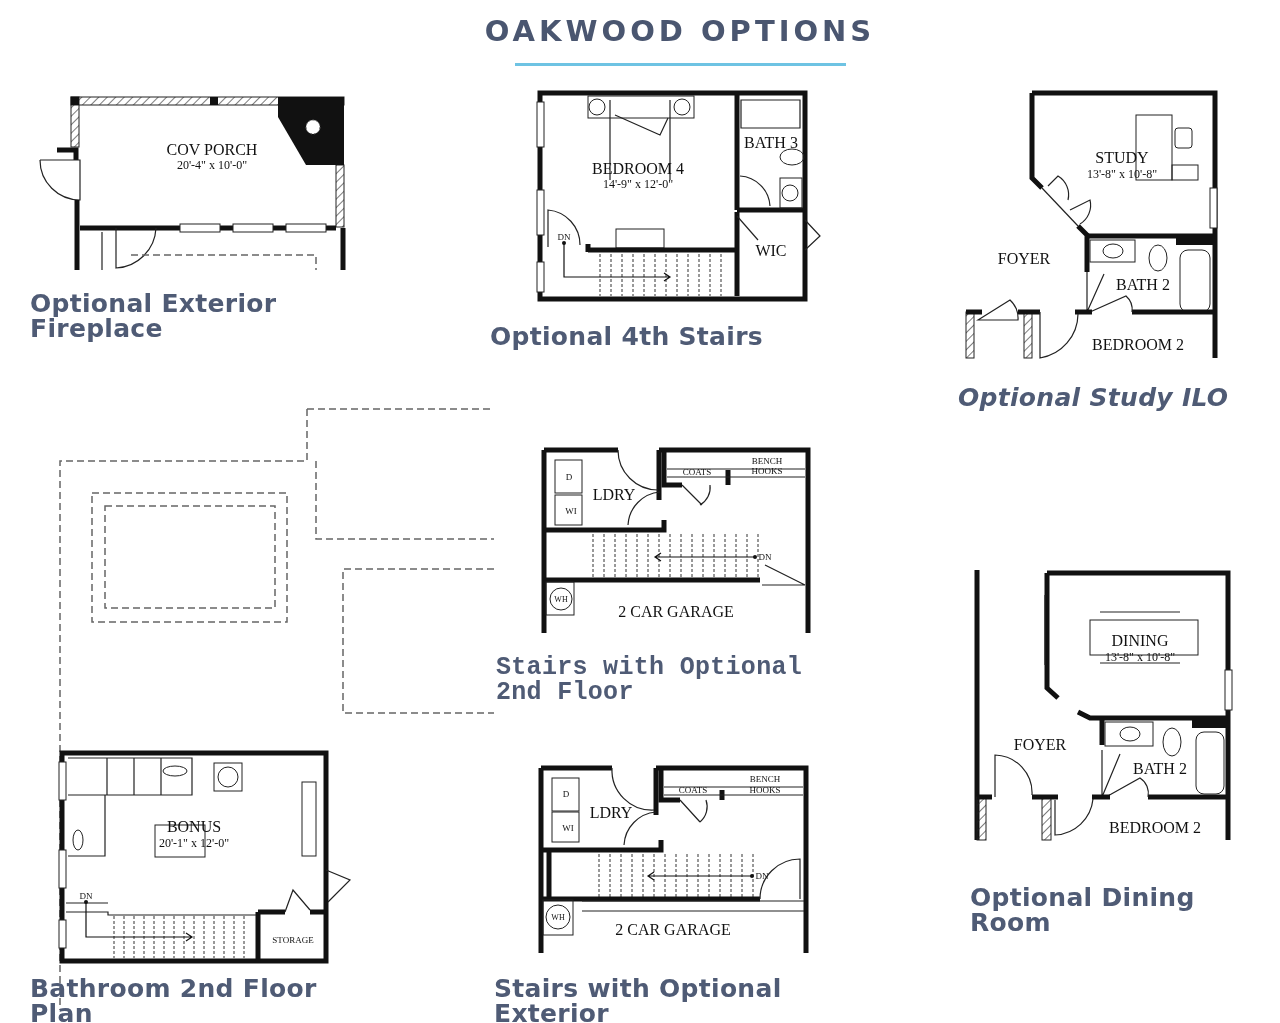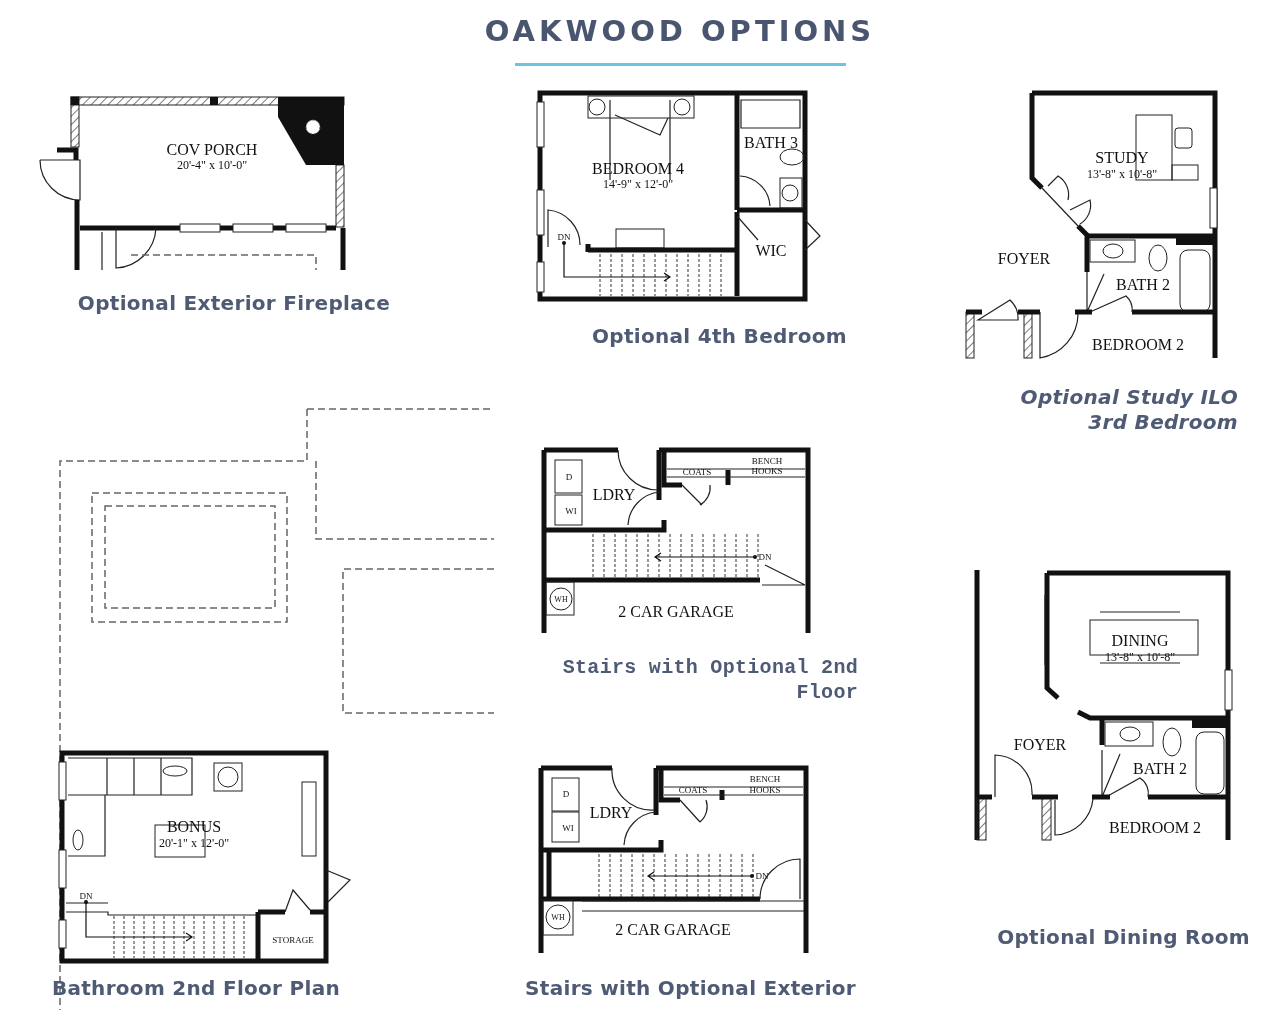--- a/index.html
+++ b/index.html
@@ -1,19 +1,19 @@
 <!DOCTYPE html>
 <html><head>
 <meta charset="utf-8">
 <style>
   html, body { margin:0; padding:0; background:#ffffff; }
   body { width:1280px; height:1023px; position:relative; overflow:hidden; font-family:"Liberation Sans", sans-serif; }
   .title { position:absolute; left:0; top:14px; width:1360px; text-align:center; font-size:29px; font-weight:bold; color:#4a5670; letter-spacing:4px; font-family:"DejaVu Sans", sans-serif; }
   .title-underline { position:absolute; left:515px; top:63px; width:331px; height:3px; background:#6ec3e3; }
-  .caption { position:absolute; color:#4f5b75; font-weight:bold; font-size:20px; text-align:right; font-family:"DejaVu Sans", sans-serif; line-height:25px; letter-spacing:0.3px; }
+  .caption { position:absolute; color:#4f5b75; font-weight:bold; font-size:25px; text-align:left; font-family:"DejaVu Sans", sans-serif; line-height:25px; letter-spacing:0.3px; }
   svg.plan { position:absolute; left:0; top:0; }
   .room-label { font-family:"Liberation Serif", "DejaVu Serif", serif; fill:#111; }
   .wall { stroke:#111; stroke-width:5; fill:none; }
   .thin { stroke:#222; stroke-width:1.2; fill:none; }
   .dash { stroke:#666; stroke-width:1.5; fill:none; stroke-dasharray:7 4; }
 </style>
 </head>
 <body>
 
 <div class="title" style="left:0;width:1360px;">OAKWOOD  OPTIONS</div>
@@ -288,29 +288,28 @@
     <path class="wall" d="M977,797 H992 M1032,797 H1058 M1092,797 H1110"></path>
     <path class="thin" d="M995,797 V755 A38,38 0 0 1 1032,795"></path>
     <path class="thin" d="M1055,800 V835 A40,40 0 0 0 1093,799"></path>
     <text class="room-label" x="1155" y="833" font-size="16" text-anchor="middle">BEDROOM 2</text>
   </g>
 </svg>
 
 <div class="caption" style="left:30px;top:291px;width:360px;">Optional Exterior Fireplace</div>
 
 <div class="caption" style="left:490px;top:324px;width:357px;">
-  <div>Optional 4th Bedroom</div>
+  <div>Optional 4th Stairs</div>
 </div>
 
 <div class="caption" style="left:958px;top:385px;width:280px;font-style:italic;">
   <div>Optional Study ILO</div>
-  <div>3rd Bedroom</div>
 </div>
 
 <div class="caption" style="left:496px;top:655px;width:362px;font-family:Liberation Mono, monospace;">Stairs with Optional 2nd Floor</div>
 
 <div class="caption" style="left:494px;top:976px;width:362px;">Stairs with Optional Exterior</div>
 
 <div class="caption" style="left:30px;top:976px;width:310px;">Bathroom 2nd Floor Plan</div>
 
-<div class="caption" style="left:970px;top:925px;width:280px;">
+<div class="caption" style="left:970px;top:885px;width:280px;">
   <div>Optional Dining Room</div>
 </div>
 
 </body></html>

